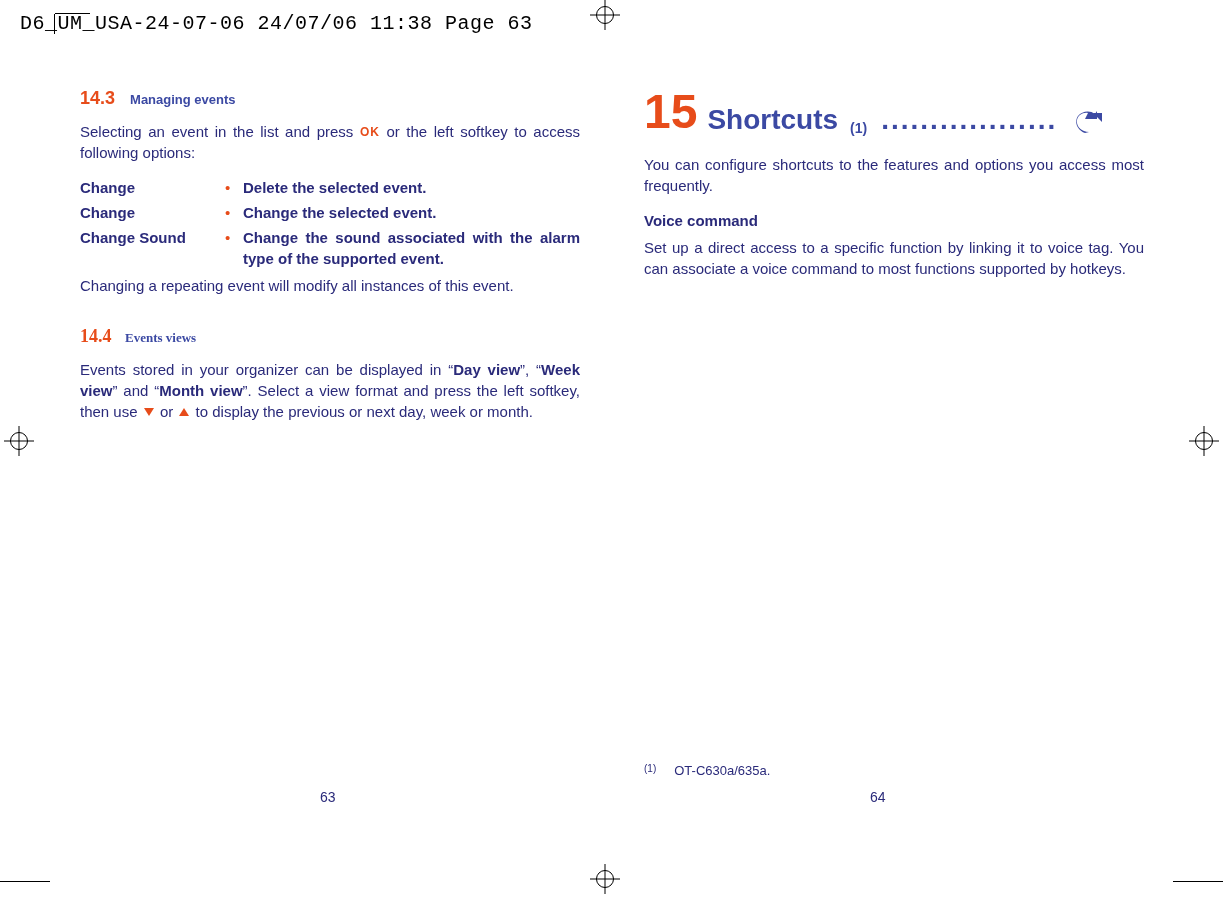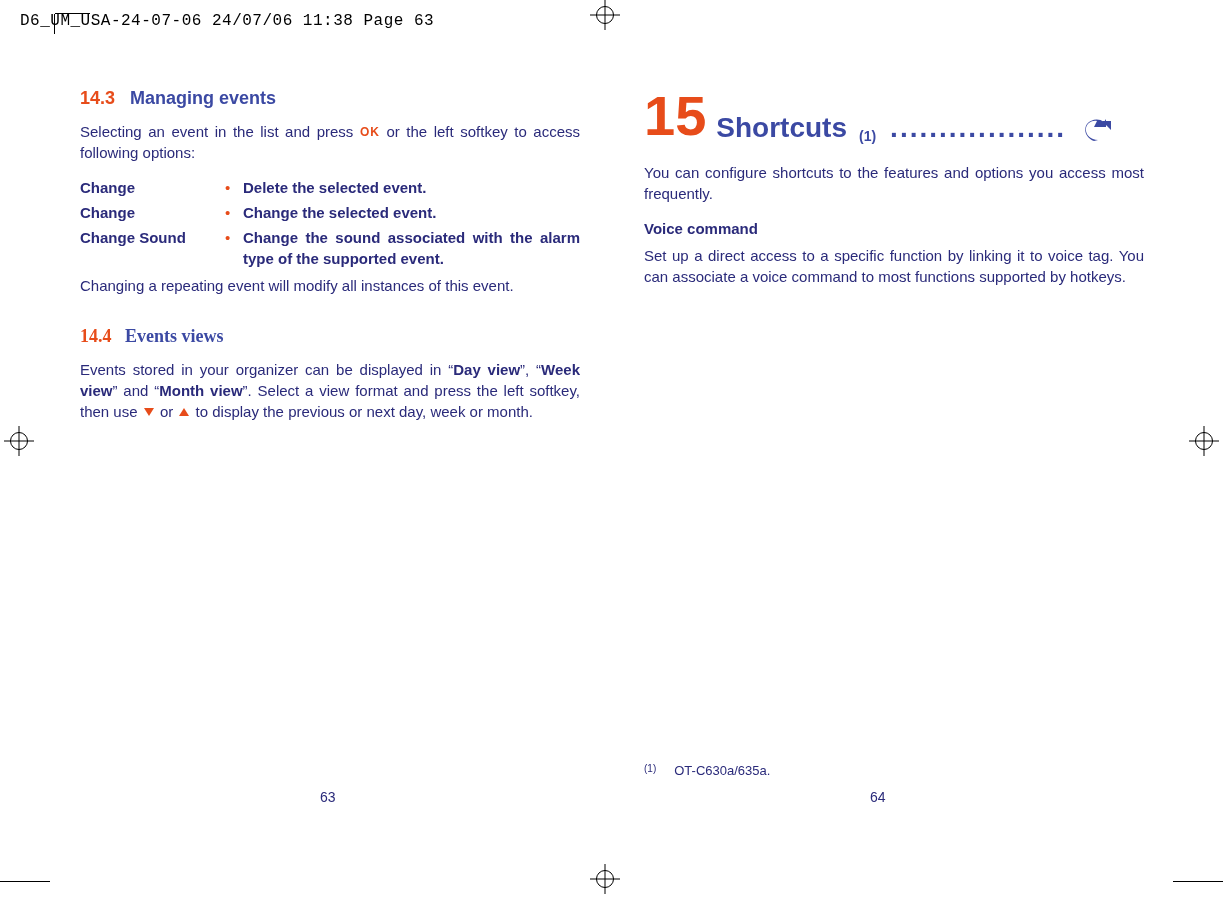--- a/index.html
+++ b/index.html
@@ -17,21 +17,21 @@
     height: 898px;
     background: #fff;
     overflow: hidden;
   }
   
   .print-header {
     position: absolute;
     top: 10px;
     left: 20px;
     font-family: "Courier New", monospace;
-    font-size: 16px;
+    font-size: 20px;
     color: #000;
     letter-spacing: 0.5px;
   }
   
   .regmark {
     position: absolute;
     width: 30px;
     height: 30px;
     pointer-events: none;
   }
@@ -60,21 +60,21 @@
   .tick.v { width: 1px; height: 35px; }
   
   .page {
     position: absolute;
     top: 80px;
     width: 500px;
   }
   .page-left { left: 80px; }
   .page-right { left: 644px; }
   .sec-num { color: #e74c1a; font-weight: bold; }
-  .sec-title { color: #3b49a3; font-weight: bold; font-size: 18px; text-align: center; }
+  .sec-title { color: #3b49a3; font-weight: bold; font-size: 13px; text-align: center; }
   h2 {
     margin: 6px 0 10px 0;
     font-size: 18px;
     font-weight: normal;
   }
   p { margin: 6px 0 14px 0; text-align: justify; }
   strong { font-weight: bold; }
   .opt-row { display: flex; margin: 4px 0; }
   .opt-label { width: 145px; font-weight: bold; }
   .opt-bullet { color: #e74c1a; width: 18px; text-align: left; }
@@ -101,21 +101,21 @@
   
   .chapter {
     display: flex;
     align-items: flex-end;
     margin-top: 8px;
     margin-bottom: 18px;
   }
   .chapter-num {
     color: #e74c1a;
     font-weight: bold;
-    font-size: 56px;
+    font-size: 48px;
     line-height: 1;
     margin-right: 10px;
   }
   .chapter-title {
     color: #3b49a3;
     font-weight: bold;
     font-size: 28px;
     line-height: 1.1;
     flex: 1;
     height: 40px; 

